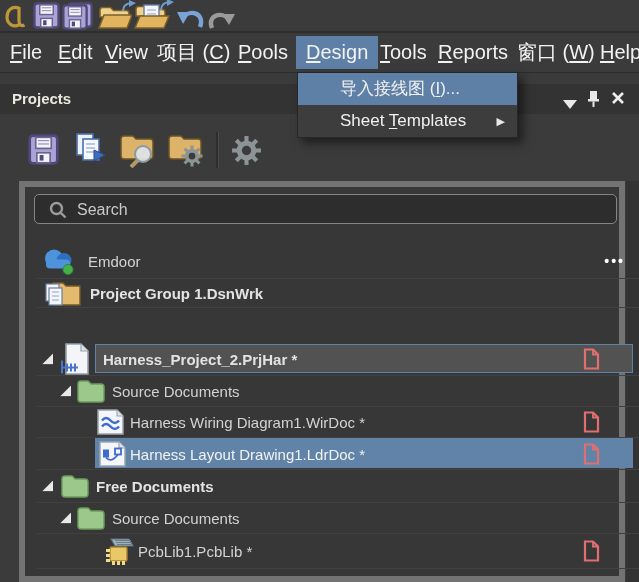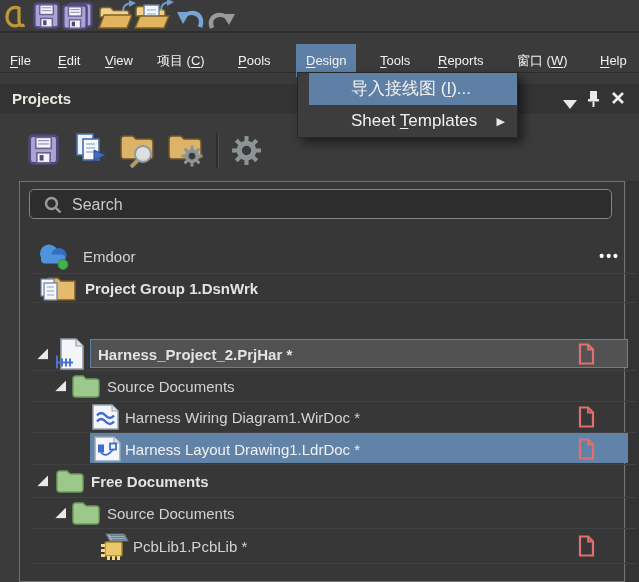--- a/index.html
+++ b/index.html
@@ -10,48 +10,48 @@
     -webkit-font-smoothing:antialiased;
   }
   .abs{position:absolute;}
   
   #top-toolbar{left:0;top:0;width:639px;height:31px;background:#3b3b3b;}
   .tb-ico{position:absolute;top:2px;cursor:default;}
   #top-sep{left:0;top:31px;width:639px;height:2px;background:#2d2d2d;}
   
   #menubar{left:0;top:33px;width:639px;height:39px;background:#3b3b3b;border-bottom:1px solid #2b2b2b;}
   .menu-item{
-    position:absolute;top:11px;height:33px;line-height:33px;
-    color:#f2f2f2;font-size:13px;white-space:nowrap;padding:0 4px;
+    position:absolute;top:3px;height:33px;line-height:33px;
+    color:#f2f2f2;font-size:20px;white-space:nowrap;padding:0 4px;
   }
   .menu-item.hl{background:#5f80a6;padding:0 10px;}
   .accel{text-decoration:underline;text-underline-offset:2px;}
   
   #design-menu{
     left:297px;top:72px;width:219px;z-index:50;
     background:#3d3d3d;border:1px solid #272727;
     box-shadow:5px 5px 9px rgba(0,0,0,.5);
   }
   .dd-item{
     position:relative;height:32px;line-height:32px;color:#f0f0f0;
-    font-size:17px;padding-left:42px;white-space:nowrap;margin-left:11px;
+    font-size:17px;padding-left:42px;white-space:nowrap;
   }
   .dd-item.hl{background:#5f80a6;}
   .dd-sub{position:absolute;right:12px;top:0;font-size:11px;color:#e8e8e8;}
   
   #panel-header{left:0;top:84px;width:639px;height:30px;background:#333333;}
   #panel-title{position:absolute;left:12px;top:0;line-height:30px;font-size:15px;font-weight:bold;color:#eae8df;}
   .hdr-ico{position:absolute;top:7px;}
   #panel-toolbar{left:0;top:114px;width:639px;height:67px;background:#3b3b3b;}
   .pt-ico{position:absolute;cursor:default;}
   #pt-sep{position:absolute;left:216px;top:18px;width:2px;height:36px;background:#2e2e2e;border-right:1px solid #4a4a4a;}
   
   #tree{
     left:19px;top:181px;width:606px;height:401px;
-    background:#373737;border:1px solid #737373;box-sizing:border-box;
+    background:#373737;border:6px solid #737373;box-sizing:border-box;
   }
   #right-strip{left:626px;top:181px;width:13px;height:401px;background:#333333;}
   #search-box{
     position:absolute;left:9px;top:7px;width:583px;height:30px;box-sizing:border-box;
     background:#2d2d2d;border:1px solid #858585;border-radius:5px;
   }
   #search-icon{position:absolute;left:14px;top:6px;}
   #search-input{
     position:absolute;left:40px;top:1px;width:520px;height:26px;
     background:transparent;border:none;outline:none;color:#d6d6d6;font-size:16px;

